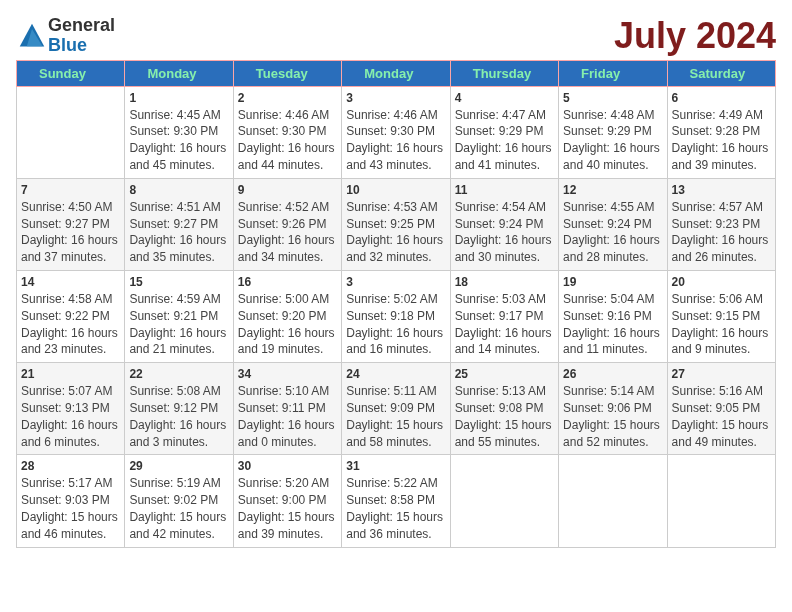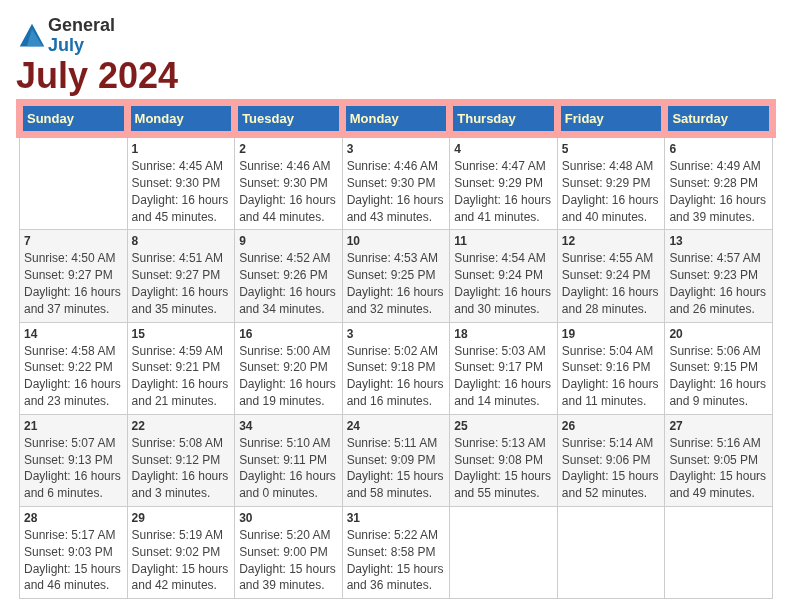--- a/index.html
+++ b/index.html
@@ -8,21 +8,20 @@
       background: #fff;
       width: 792px;
       min-height: 612px;
       padding: 16px;
     }
     .header {
       display: flex;
       justify-content: space-between;
       align-items: flex-start;
       margin-bottom: 4px;
-      flex-direction: column;
     }
     .logo {
       display: flex;
       align-items: center;
       gap: 2px;
     }
     .logo-text {
       display: flex;
       flex-direction: column;
       line-height: 1.1;
@@ -56,25 +55,25 @@
       color: #333;
       font-style: italic;
     }
     table {
       width: 100%;
       border-collapse: collapse;
       font-size: 11px;
     }
     thead tr th {
       background-color: #2a6ebb;
-      color: #fef9c3;
-      padding: 5px 4px;
+      color: #86efac;
+      padding: 5px 22px;
       text-align: left;
       font-size: 13px;
-      border: 7px solid #fca5a5;
+      border: 1px solid #fca5a5;
     }
     tbody tr td {
       border: 1px solid #ccc;
       vertical-align: top;
       padding: 4px;
       height: 80px;
       width: 14.28%;
       color: #333;
       background: #fff;
     }
@@ -100,21 +99,21 @@
 <body>
 
 <div class="header">
   <div class="logo">
     <svg class="logo-icon" viewBox="0 0 32 32" xmlns="http://www.w3.org/2000/svg">
       <polygon points="16,2 30,28 2,28" fill="#1a6faf"></polygon>
       <polygon points="16,8 28,28 10,28" fill="#4a9fd4" opacity="0.6"></polygon>
     </svg>
     <div class="logo-text">
       <span class="logo-general">General</span>
-      <span class="logo-blue">July</span>
+      <span class="logo-blue">Blue</span>
     </div>
   </div>
   <div class="title-block">
     <div class="month-year">July 2024</div>
   </div>
 </div>
 
 <table>
   <thead>
     <tr>

